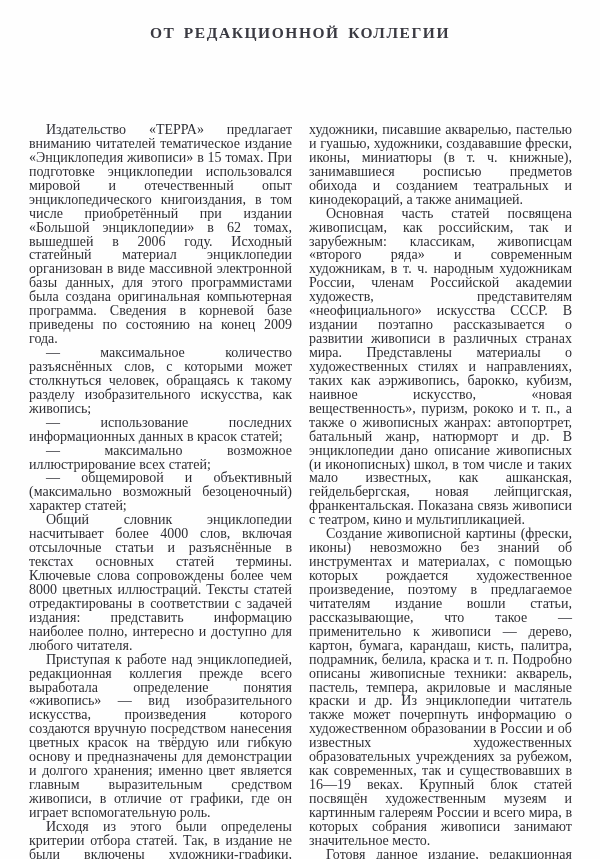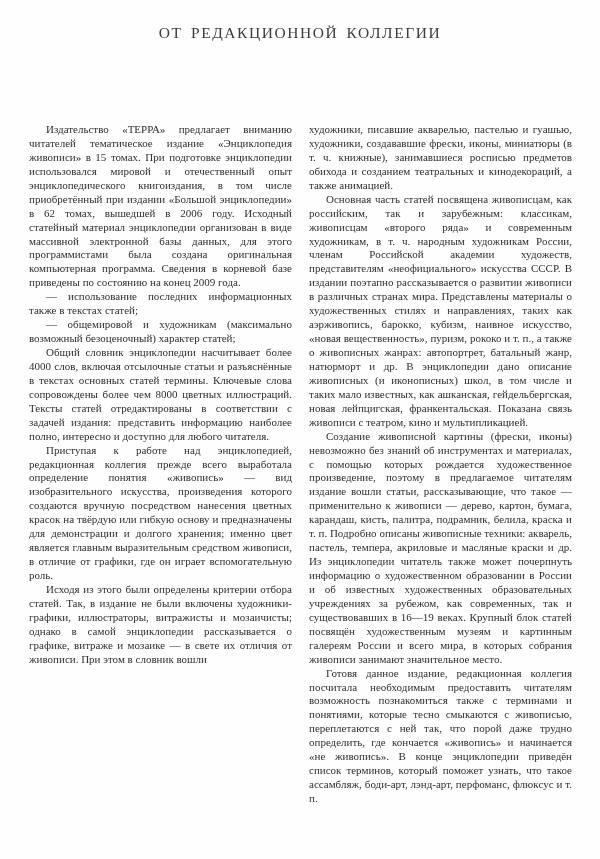--- a/index.html
+++ b/index.html
@@ -24,41 +24,41 @@
   .page-title {
     position: absolute;
     left: 0;
     top: 24px;
     width: 600px;
     text-align: center;
     font-size: 15.5px;
     letter-spacing: 1.55px;
     word-spacing: 3px;
     color: #3a3a42;
-    font-weight: normal;
+    font-weight: bold;
     margin: 0;
     white-space: nowrap;
   }
   .columns {
     position: absolute;
     left: 29px;
     top: 123px;
     width: 543px;
     display: flex;
     flex-direction: row;
     gap: 17px;
     align-items: flex-start;
   }
   .column {
     width: 263px;
     flex: 0 0 263px;
   }
   .para {
     margin: 0;
-    font-size: 11px;
+    font-size: 14px;
     line-height: 13.93px;
     text-align: justify;
     text-justify: inter-word;
     text-indent: 17px;
     color: #2e2e34;
     hyphens: manual;
   }
   .para.bullet {
     text-indent: 17px;
   }
@@ -72,22 +72,24 @@
 <body>
 
 <div class="page">
 
   <h1 class="page-title">ОТ РЕДАКЦИОННОЙ КОЛЛЕГИИ</h1>
 
   <div class="columns">
 
     <div class="column">
       <p class="para">Издательство «ТЕРРА» предлагает вниманию читателей тематическое издание «Энциклопедия живописи» в 15 томах. При подготовке энциклопедии использовался мировой и отечественный опыт энциклопедического книгоиздания, в том числе приобретённый при издании «Большой энциклопедии» в 62 томах, вышедшей в 2006 году. Исходный статейный материал энциклопедии организован в виде массивной электронной базы данных, для этого программистами была создана оригинальная компьютерная программа. Сведения в корневой базе приведены по состоянию на конец 2009 года.</p>
-      <p class="para bullet">— использование последних информационных также в текстах статей;</p>
-      <p class="para bullet">— общемировой и художникам (максимально возможный безоценочный) характер статей;</p>
+      <p class="para bullet">— максимальное количество разъяснённых слов, с которыми может столкнуться человек, обращаясь к такому разделу изобразительного искусства, как живопись;</p>
+      <p class="para bullet">— использование последних информационных данных в красок статей;</p>
+      <p class="para bullet">— максимально возможное иллюстрирование всех статей;</p>
+      <p class="para bullet">— общемировой и объективный (максимально возможный безоценочный) характер статей;</p>
       <p class="para">Общий словник энциклопедии насчитывает более 4000 слов, включая отсылочные статьи и разъяснённые в текстах основных статей термины. Ключевые слова сопровождены более чем 8000 цветных иллюстраций. Тексты статей отредактированы в соответствии с задачей издания: представить информацию наиболее полно, интересно и доступно для любого читателя.</p>
       <p class="para">Приступая к работе над энциклопедией, редакционная коллегия прежде всего выработала определение понятия «живопись» — вид изобразительного искусства, произведения которого создаются вручную посредством нанесения цветных красок на твёрдую или гибкую основу и предназначены для демонстрации и долгого хранения; именно цвет является главным выразительным средством живописи, в отличие от графики, где он играет вспомогательную роль.</p>
       <p class="para">Исходя из этого были определены критерии отбора статей. Так, в издание не были включены художники-графики, иллюстраторы, витражисты и мозаичисты; однако в самой энциклопедии рассказывается о графике, витраже и мозаике — в свете их отличия от живописи. При этом в словник вошли</p>
     </div>
 
     <div class="column">
       <p class="para cont">художники, писавшие акварелью, пастелью и гуашью, художники, создававшие фрески, иконы, миниатюры (в т. ч. книжные), занимавшиеся росписью предметов обихода и созданием театральных и кинодекораций, а также анимацией.</p>
       <p class="para">Основная часть статей посвящена живописцам, как российским, так и зарубежным: классикам, живописцам «второго ряда» и современным художникам, в т. ч. народным художникам России, членам Российской академии художеств, представителям «неофициального» искусства СССР. В издании поэтапно рассказывается о развитии живописи в различных странах мира. Представлены материалы о художественных стилях и направлениях, таких как аэрживопись, барокко, кубизм, наивное искусство, «новая вещественность», пуризм, рококо и т. п., а также о живописных жанрах: автопортрет, батальный жанр, натюрморт и др. В энциклопедии дано описание живописных (и иконописных) школ, в том числе и таких мало известных, как ашканская, гейдельбергская, новая лейпцигская, франкентальская. Показана связь живописи с театром, кино и мультипликацией.</p>
       <p class="para">Создание живописной картины (фрески, иконы) невозможно без знаний об инструментах и материалах, с помощью которых рождается художественное произведение, поэтому в предлагаемое читателям издание вошли статьи, рассказывающие, что такое — применительно к живописи — дерево, картон, бумага, карандаш, кисть, палитра, подрамник, белила, краска и т. п. Подробно описаны живописные техники: акварель, пастель, темпера, акриловые и масляные краски и др. Из энциклопедии читатель также может почерпнуть информацию о художественном образовании в России и об известных художественных образовательных учреждениях за рубежом, как современных, так и существовавших в 16—19 веках. Крупный блок статей посвящён художественным музеям и картинным галереям России и всего мира, в которых собрания живописи занимают значительное место.</p>
       <p class="para">Готовя данное издание, редакционная коллегия посчитала необходимым предоставить читателям возможность познакомиться также с терминами и понятиями, которые тесно смыкаются с живописью, переплетаются с ней так, что порой даже трудно определить, где кончается «живопись» и начинается «не живопись». В конце энциклопедии приведён список терминов, который поможет узнать, что такое ассамбляж, боди-арт, лэнд-арт, перфоманс, флюксус и т. п.</p>

